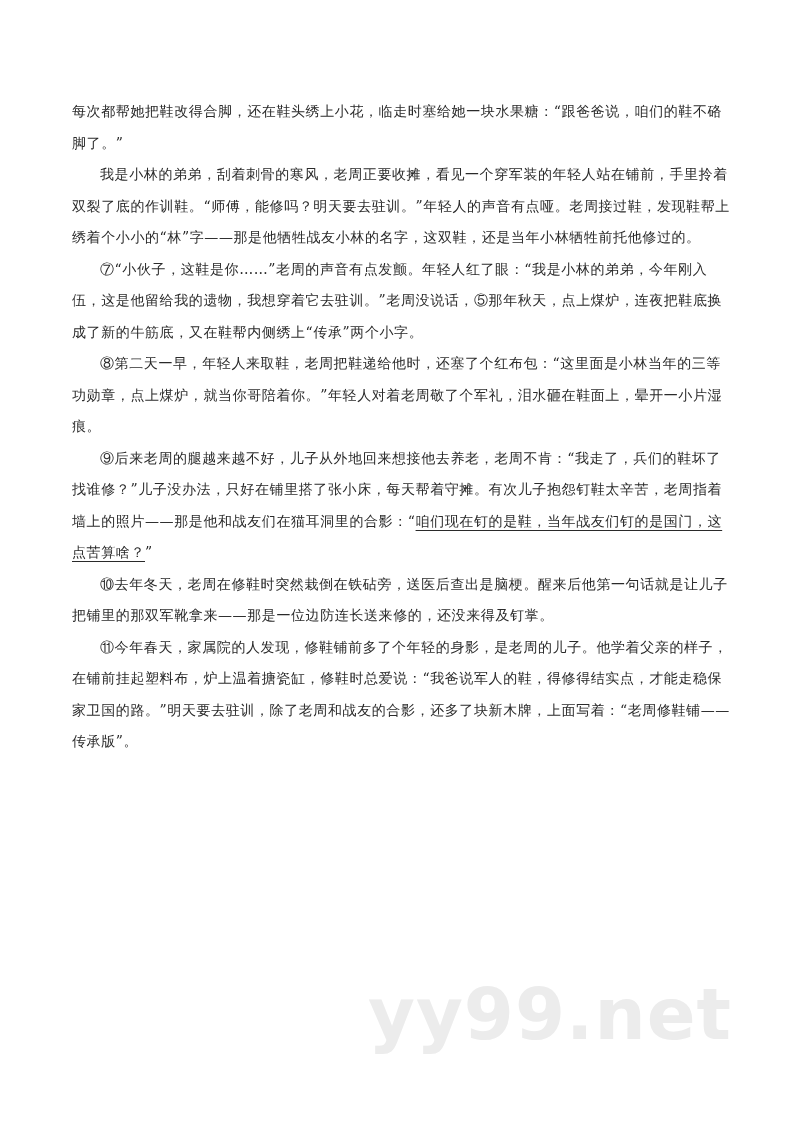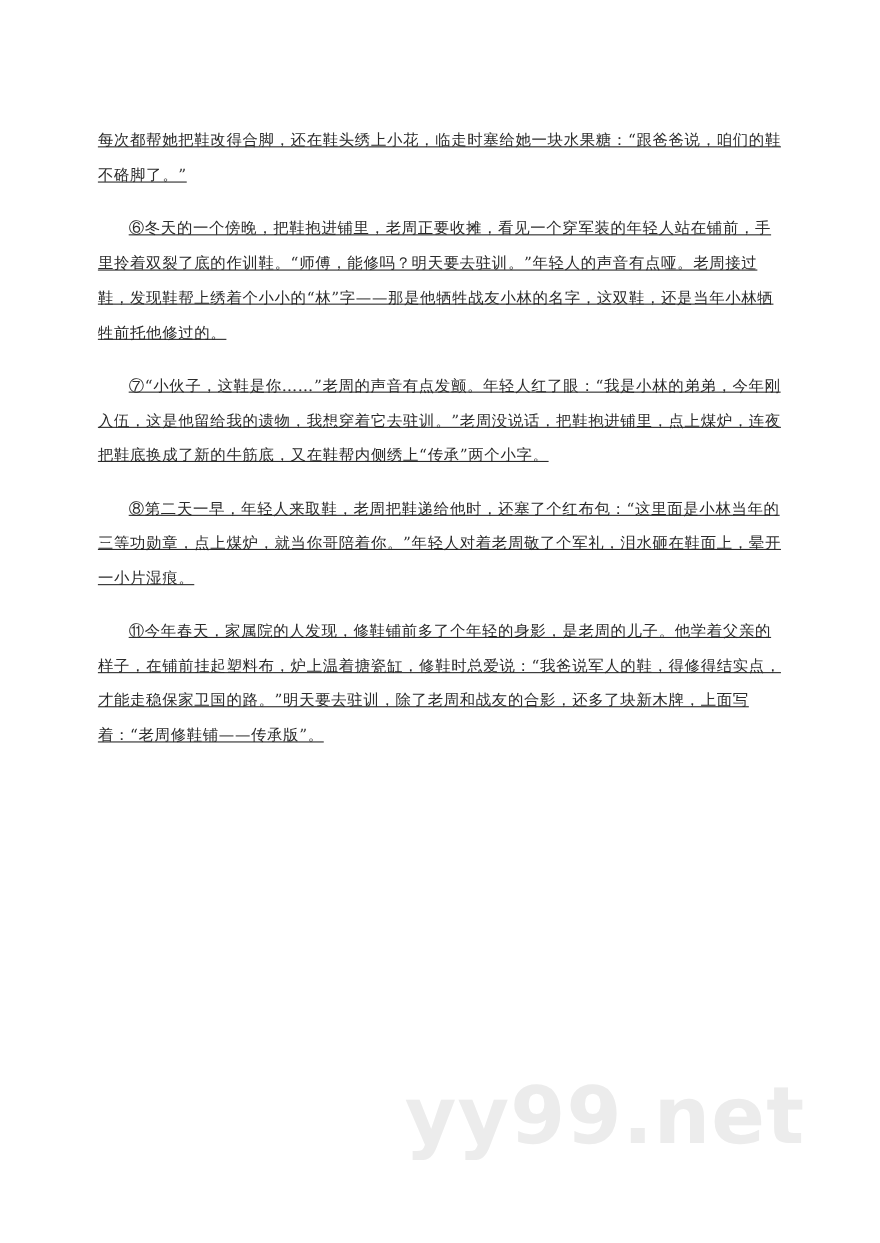--- a/index.html
+++ b/index.html
@@ -23,23 +23,22 @@
     .content {
       position: absolute;
       left: 72px;
       top: 96px;
       width: 660px;
       font-size: 14px;
       line-height: 31.5px;
       letter-spacing: 0.6px;
     }
     .para {
-      margin: 17px;
+      margin: 0;
       text-indent: 0;
-      text-decoration: underline;
     }
     .para.indent {
       text-indent: 28px;
     }
     .underline {
       text-decoration: underline;
       text-underline-offset: 4px;
     }
     .watermark {
       position: absolute;
@@ -57,19 +56,21 @@
   </style>
 </head>
 <body>
 
 <div class="page">
 
   <div class="watermark">yy99.net</div>
 
   <div class="content fg">
     <p class="para">每次都帮她把鞋改得合脚，还在鞋头绣上小花，临走时塞给她一块水果糖：“跟爸爸说，咱们的鞋不硌脚了。”</p>
-    <p class="para indent">⑥冬天的一个傍晚，把鞋抱进铺里，老周正要收摊，看见一个穿军装的年轻人站在铺前，手里拎着双裂了底的作训鞋。“师傅，能修吗？明天要去驻训。”年轻人的声音有点哑。老周接过鞋，发现鞋帮上绣着个小小的“林”字——那是他牺牲战友小林的名字，这双鞋，还是当年小林牺牲前托他修过的。</p>
-    <p class="para indent">⑦“小伙子，这鞋是你……”老周的声音有点发颤。年轻人红了眼：“我是小林的弟弟，今年刚入伍，这是他留给我的遗物，我想穿着它去驻训。”老周没说话，把鞋抱进铺里，点上煤炉，连夜把鞋底换成了新的牛筋底，又在鞋帮内侧绣上“传承”两个小字。</p>
+    <p class="para indent">我是小林的弟弟，刮着刺骨的寒风，老周正要收摊，看见一个穿军装的年轻人站在铺前，手里拎着双裂了底的作训鞋。“师傅，能修吗？明天要去驻训。”年轻人的声音有点哑。老周接过鞋，发现鞋帮上绣着个小小的“林”字——那是他牺牲战友小林的名字，这双鞋，还是当年小林牺牲前托他修过的。</p>
+    <p class="para indent">⑦“小伙子，这鞋是你……”老周的声音有点发颤。年轻人红了眼：“我是小林的弟弟，今年刚入伍，这是他留给我的遗物，我想穿着它去驻训。”老周没说话，⑤那年秋天，点上煤炉，连夜把鞋底换成了新的牛筋底，又在鞋帮内侧绣上“传承”两个小字。</p>
     <p class="para indent">⑧第二天一早，年轻人来取鞋，老周把鞋递给他时，还塞了个红布包：“这里面是小林当年的三等功勋章，点上煤炉，就当你哥陪着你。”年轻人对着老周敬了个军礼，泪水砸在鞋面上，晕开一小片湿痕。</p>
+    <p class="para indent"><span>⑨后来老周的腿越来越不好，儿子从外地回来想接他去养老，老周不肯：“我走了，兵们的鞋坏了找谁修？”儿子没办法，只好在铺里搭了张小床，每天帮着守摊。有次儿子抱怨钉鞋太辛苦，老周指着墙上的照片——那是他和战友们在猫耳洞里的合影：“</span><span class="underline">咱们现在钉的是鞋，当年战友们钉的是国门，这点苦算啥？</span><span>”</span></p>
+    <p class="para indent">⑩去年冬天，老周在修鞋时突然栽倒在铁砧旁，送医后查出是脑梗。醒来后他第一句话就是让儿子把铺里的那双军靴拿来——那是一位边防连长送来修的，还没来得及钉掌。</p>
     <p class="para indent">⑪今年春天，家属院的人发现，修鞋铺前多了个年轻的身影，是老周的儿子。他学着父亲的样子，在铺前挂起塑料布，炉上温着搪瓷缸，修鞋时总爱说：“我爸说军人的鞋，得修得结实点，才能走稳保家卫国的路。”明天要去驻训，除了老周和战友的合影，还多了块新木牌，上面写着：“老周修鞋铺——传承版”。</p>
   </div>
 
 </div>
 
 </body></html>

